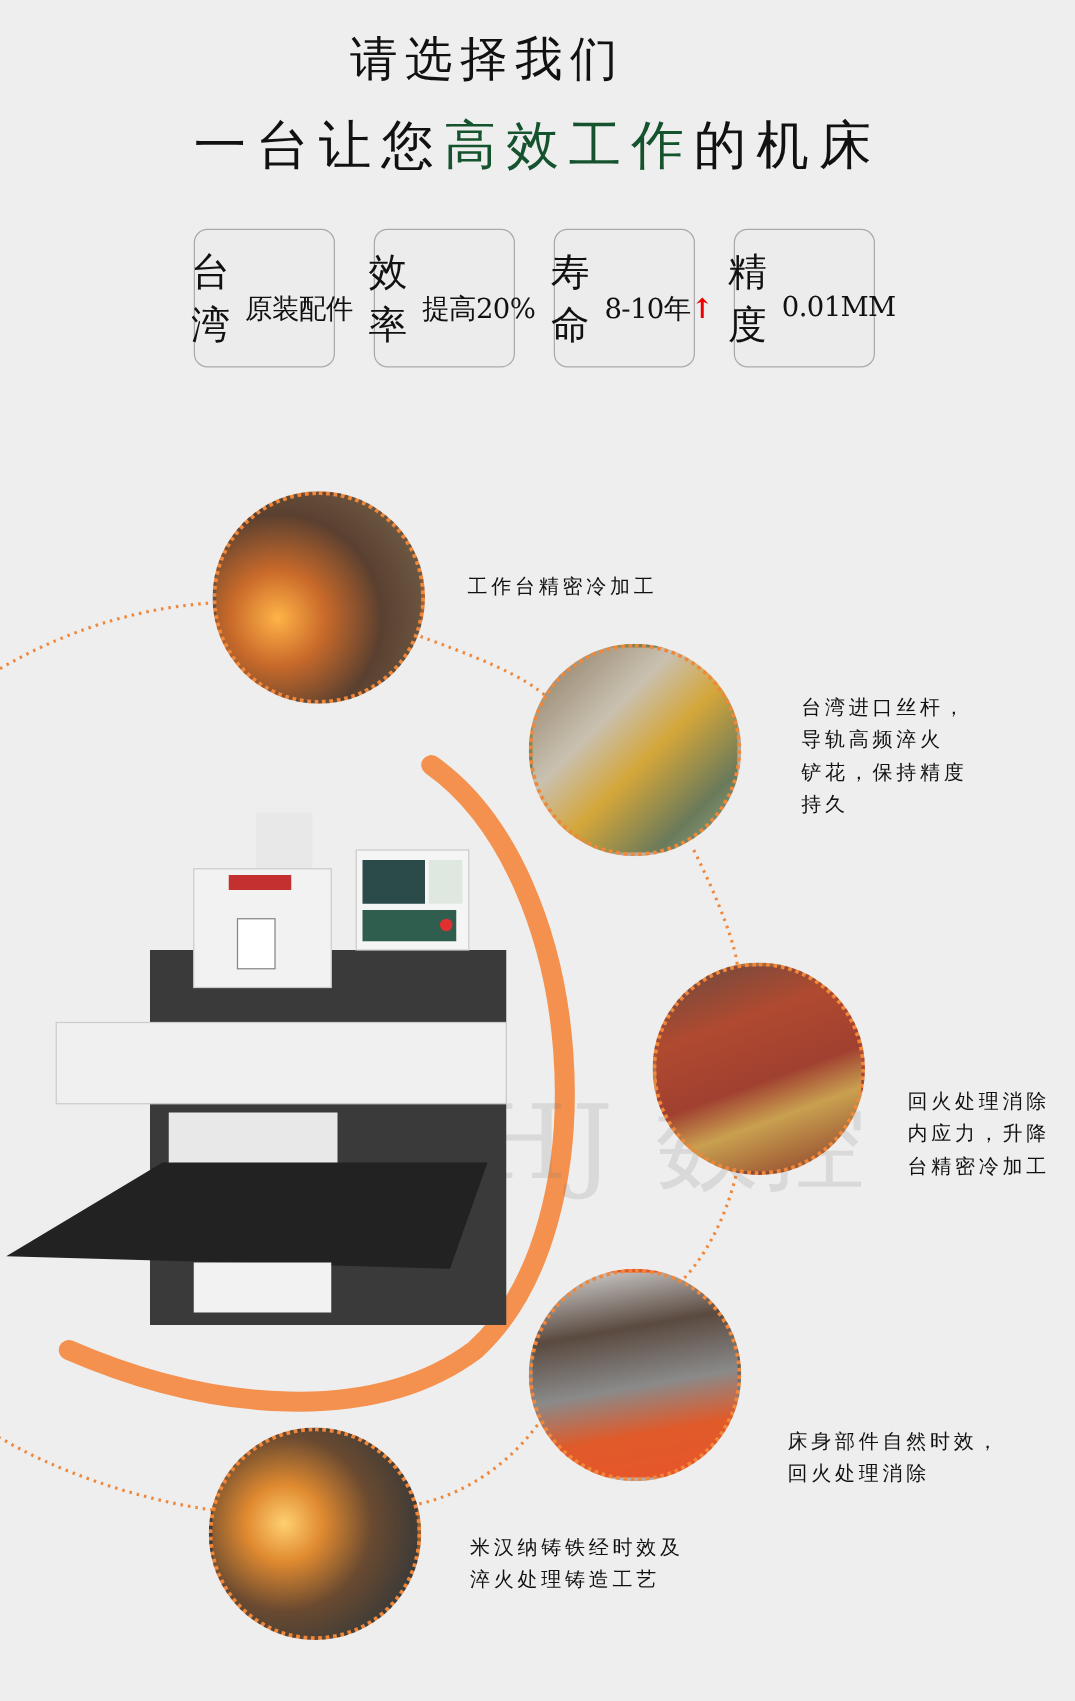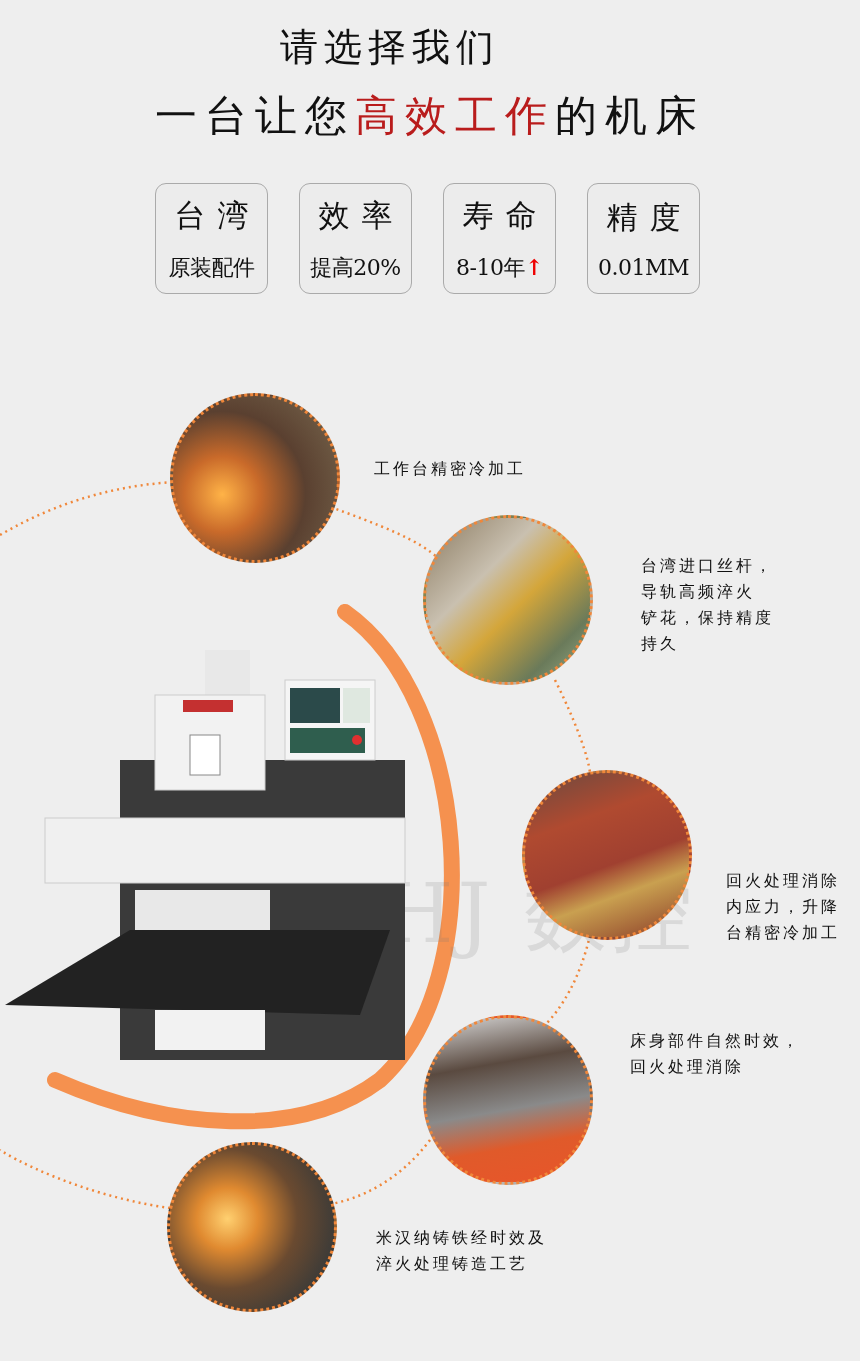--- a/index.html
+++ b/index.html
@@ -1,21 +1,21 @@
 <!DOCTYPE html>
 <html><head>
 <meta charset="utf-8">
 <style>
   * { box-sizing: border-box; margin: 0; padding: 0; }
   body { width: 860px; height: 1361px; background: #eeeeee; font-family: "DejaVu Sans", sans-serif; position: relative; overflow: hidden; color: #111; }
   .headline1 { position: absolute; top: 22px; left: 0; width: 780px; text-align: center; font-size: 38px; letter-spacing: 6px; color: #111; }
   .headline2 { position: absolute; top: 88px; left: 0; width: 860px; text-align: center; font-size: 42px; letter-spacing: 8px; color: #111; }
-  .headline2 .hl { color: #b91c1c; }
+  .headline2 .hl { color: #14532d; }
   .badges { position: absolute; top: 183px; left: 155px; width: 545px; display: flex; justify-content: space-between; }
-  .badge { width: 113px; height: 111px; border: 1.5px solid #aaa; border-radius: 11px; background: #ececec; display: flex; flex-direction: column; align-items: center; justify-content: center; }
+  .badge { width: 113px; height: 111px; border: 1.5px solid #aaa; border-radius: 11px; background: #ececec; display: flex; flex-direction: row; align-items: center; justify-content: center; }
   .badge .t { font-size: 31px; letter-spacing: 12px; margin-left: 12px; font-family: "DejaVu Serif", serif; }
   .badge .s { font-size: 22px; margin-top: 16px; font-family: "DejaVu Serif", serif; white-space: nowrap; letter-spacing: -0.5px; }
   .badge .s .arrow { color: #e00; font-weight: bold; }
   svg.deco { position: absolute; left: 0; top: 0; }
   .photo { position: absolute; border-radius: 50%; border: 3px dotted #f0873a; overflow: hidden; }
   .caption { position: absolute; font-family: "DejaVu Serif", serif; font-size: 16px; line-height: 26px; letter-spacing: 3px; color: #111; margin-left: 20px; }
   .watermark { position: absolute; left: 180px; top: 860px; font-size: 82px; color: rgba(120,120,120,0.18); letter-spacing: 4px; font-family: "DejaVu Serif", serif; }
 </style>
 </head>
 <body>
@@ -87,21 +87,21 @@
 </div>
 
 <div class="photo" style="left:522px;top:770px;width:170px;height:170px;background:linear-gradient(160deg, #6a4a40 0%, #b04a30 30%, #a04030 55%, #c9a050 70%, #8a3a28 100%);"></div>
 <div class="caption" style="left:706px;top:868px;">
   <div>回火处理消除</div>
   <div>内应力，升降</div>
   <div>台精密冷加工</div>
 </div>
 
 <div class="photo" style="left:423px;top:1015px;width:170px;height:170px;background:linear-gradient(170deg, #d8d8d8 0%, #5a4a40 30%, #8a8a8a 55%, #e05a2a 75%, #e8552a 100%);"></div>
-<div class="caption" style="left:610px;top:1028px;">
+<div class="caption" style="left:610px;top:1140px;">
   <div>床身部件自然时效，</div>
   <div>回火处理消除</div>
 </div>
 
 <div class="photo" style="left:167px;top:1142px;width:170px;height:170px;background:radial-gradient(circle at 35% 45%, #ffd070 0%, #e08a30 22%, #6a4a30 50%, #3a3a38 80%, #5a5048 100%);"></div>
 <div class="caption" style="left:356px;top:1225px;">
   <div>米汉纳铸铁经时效及</div>
   <div>淬火处理铸造工艺</div>
 </div>
 

